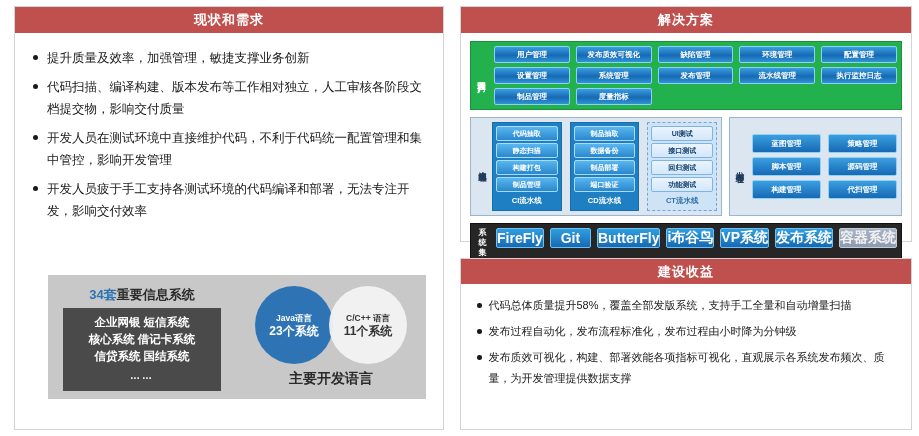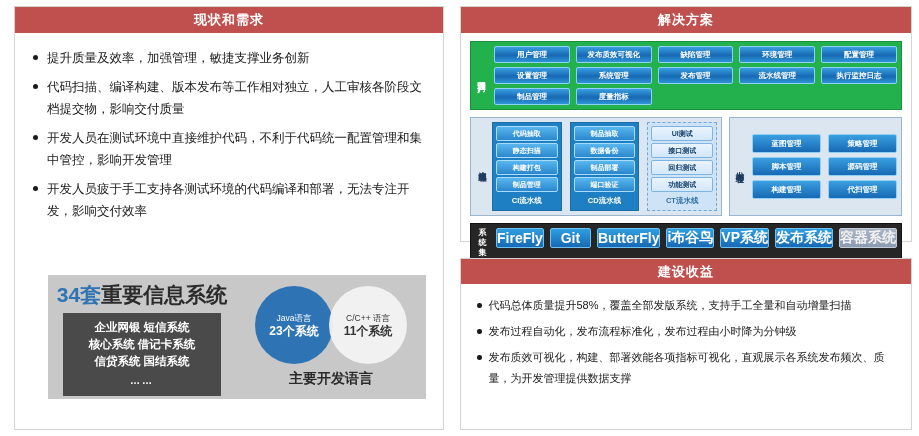--- a/index.html
+++ b/index.html
@@ -37,38 +37,38 @@
 
   
   .info-wrap{
     position:absolute;left:33px;top:268px;width:378px;height:124px;
     background:#c8c8c8;display:flex;align-items:stretch;
   }
   .info-left{
     flex:0 0 188px;display:flex;flex-direction:column;
     align-items:center;justify-content:center;padding:4px 0 2px 0;
   }
-  .sys-title{font-size:21px;font-weight:bold;color:#2b2b2b;margin-bottom:4px;white-space:nowrap;}
+  .sys-title{font-size:13px;font-weight:bold;color:#2b2b2b;margin-bottom:4px;white-space:nowrap;}
   .sys-title .num{color:#2e74b5;}
   .sys-box{
     background:#4a4a4a;color:#ffffff;
     width:158px;padding:6px 0 7px 0;text-align:center;
     font-size:11.5px;font-weight:bold;line-height:17px;
   }
   .sys-box .dots{display:block;font-size:10px;letter-spacing:2px;margin-top:2px;}
   .info-right{
     flex:1 1 auto;display:flex;flex-direction:column;
     align-items:center;justify-content:center;
   }
   .venn{position:relative;width:152px;height:78px;}
   .circ{position:absolute;top:0;width:78px;height:78px;border-radius:50%;
         display:flex;flex-direction:column;align-items:center;justify-content:center;}
   .circ.blue{left:0;background:#2e74b5;color:#ffffff;}
   .circ.white{right:0;background:#f4f4f4;color:#2b2b2b;opacity:.94;}
-  .circ .lang{font-size:8.5px;font-weight:normal;line-height:12px;}
+  .circ .lang{font-size:8.5px;font-weight:bold;line-height:12px;}
   .circ .cnt{font-size:12px;font-weight:bold;line-height:15px;}
   .venn-cap{font-size:14px;font-weight:bold;color:#2b2b2b;margin-top:6px;}
 
   
   #p-solution{left:460px;top:6px;width:452px;height:236px;}
   #p-solution .panel-head{height:26px;font-size:13px;}
   .sol-body{padding:8px 9px 8px 9px;box-sizing:border-box;}
 
   .band{display:flex;align-items:stretch;box-sizing:border-box;}
 

